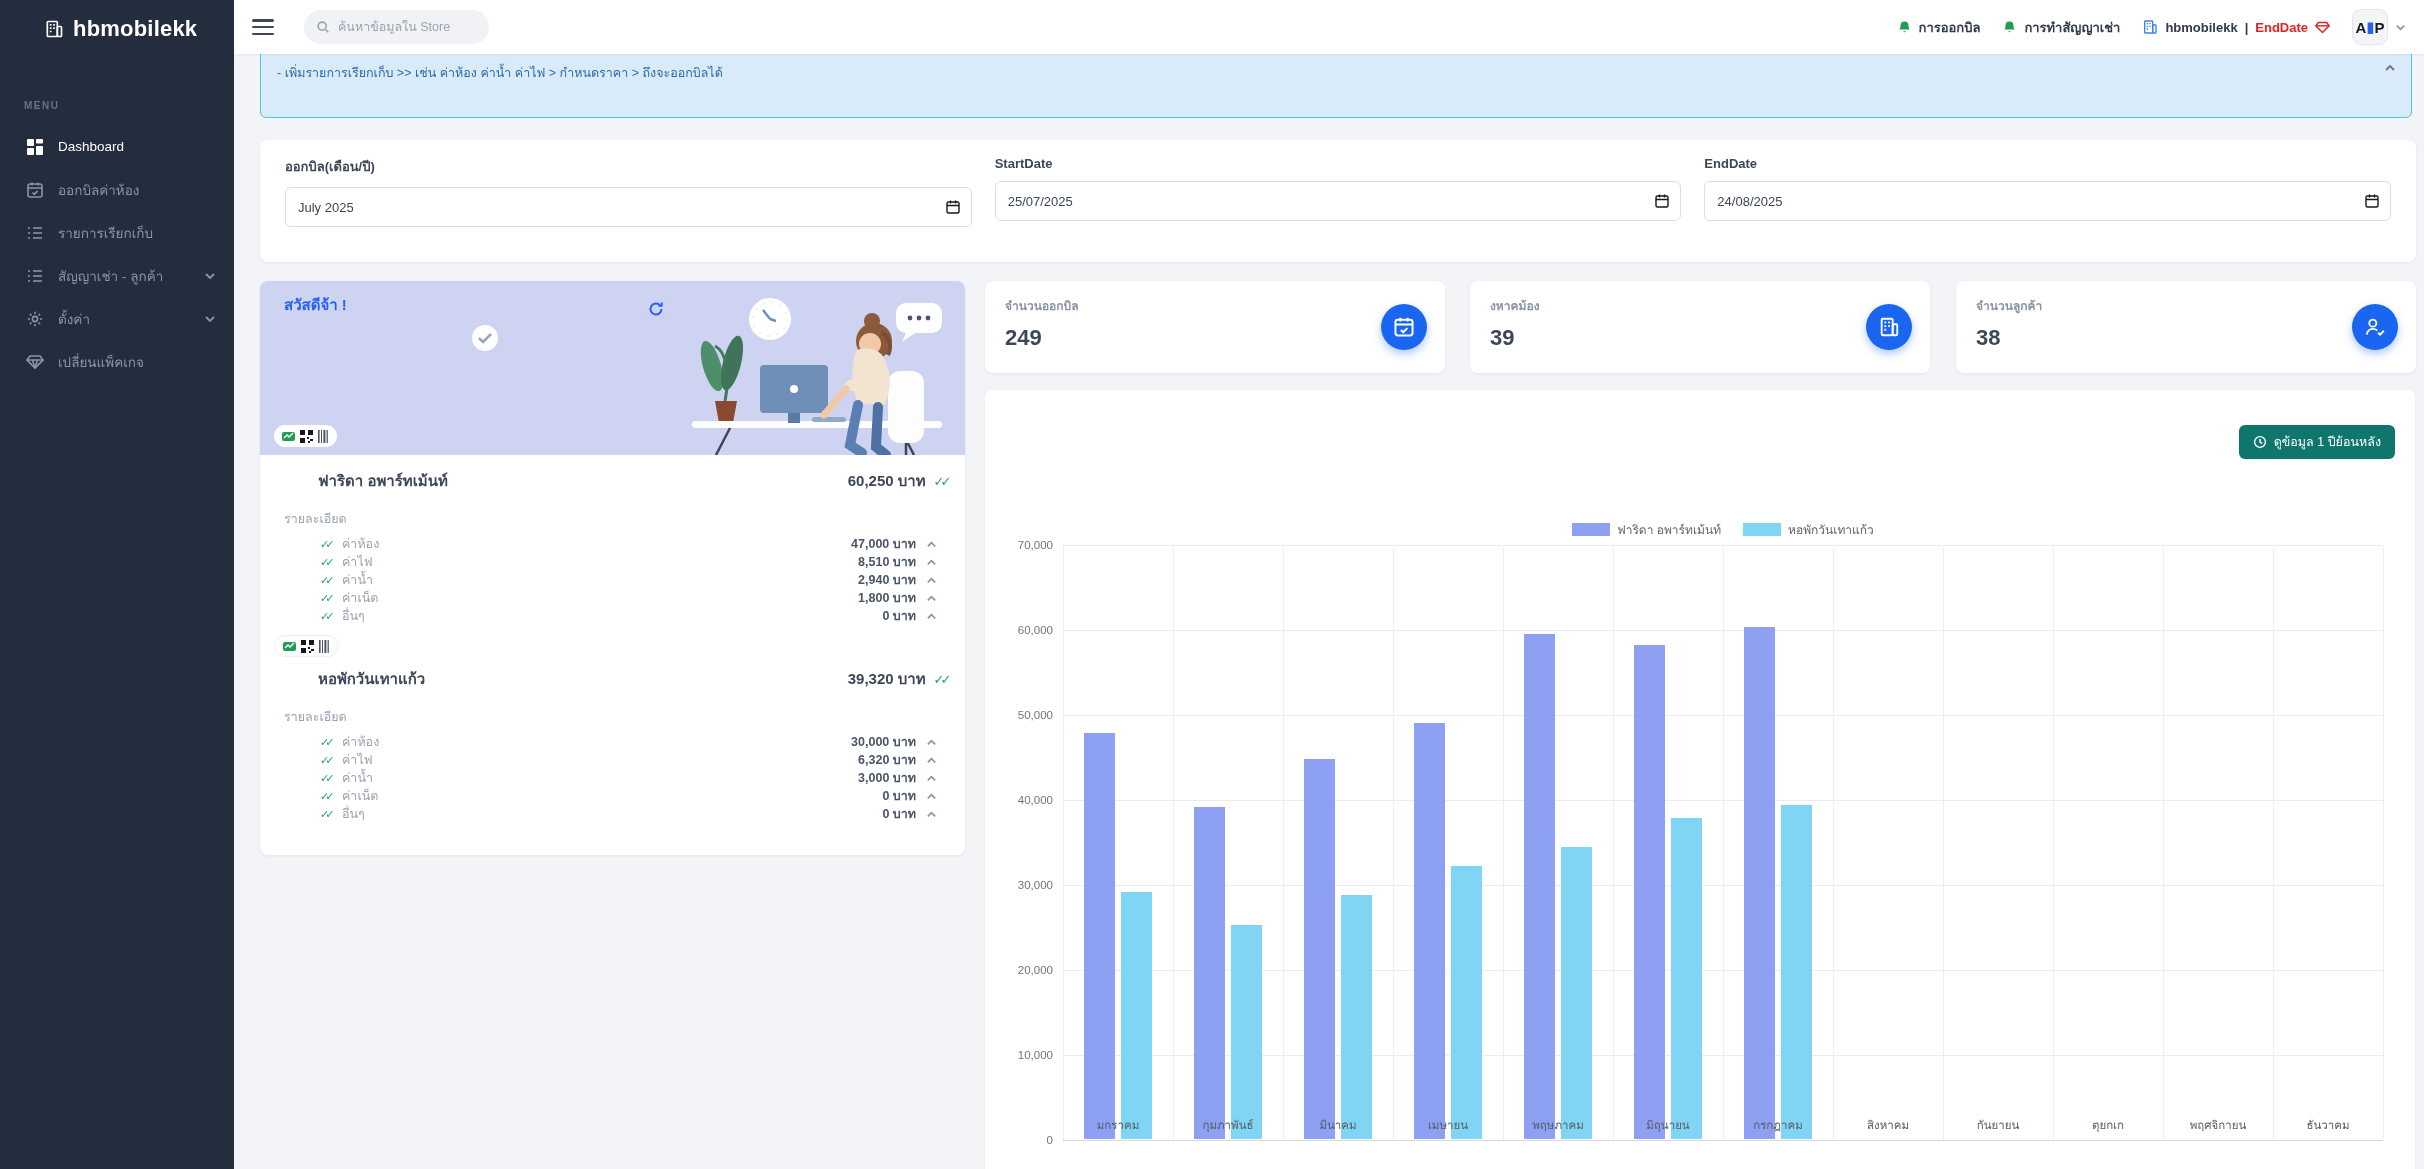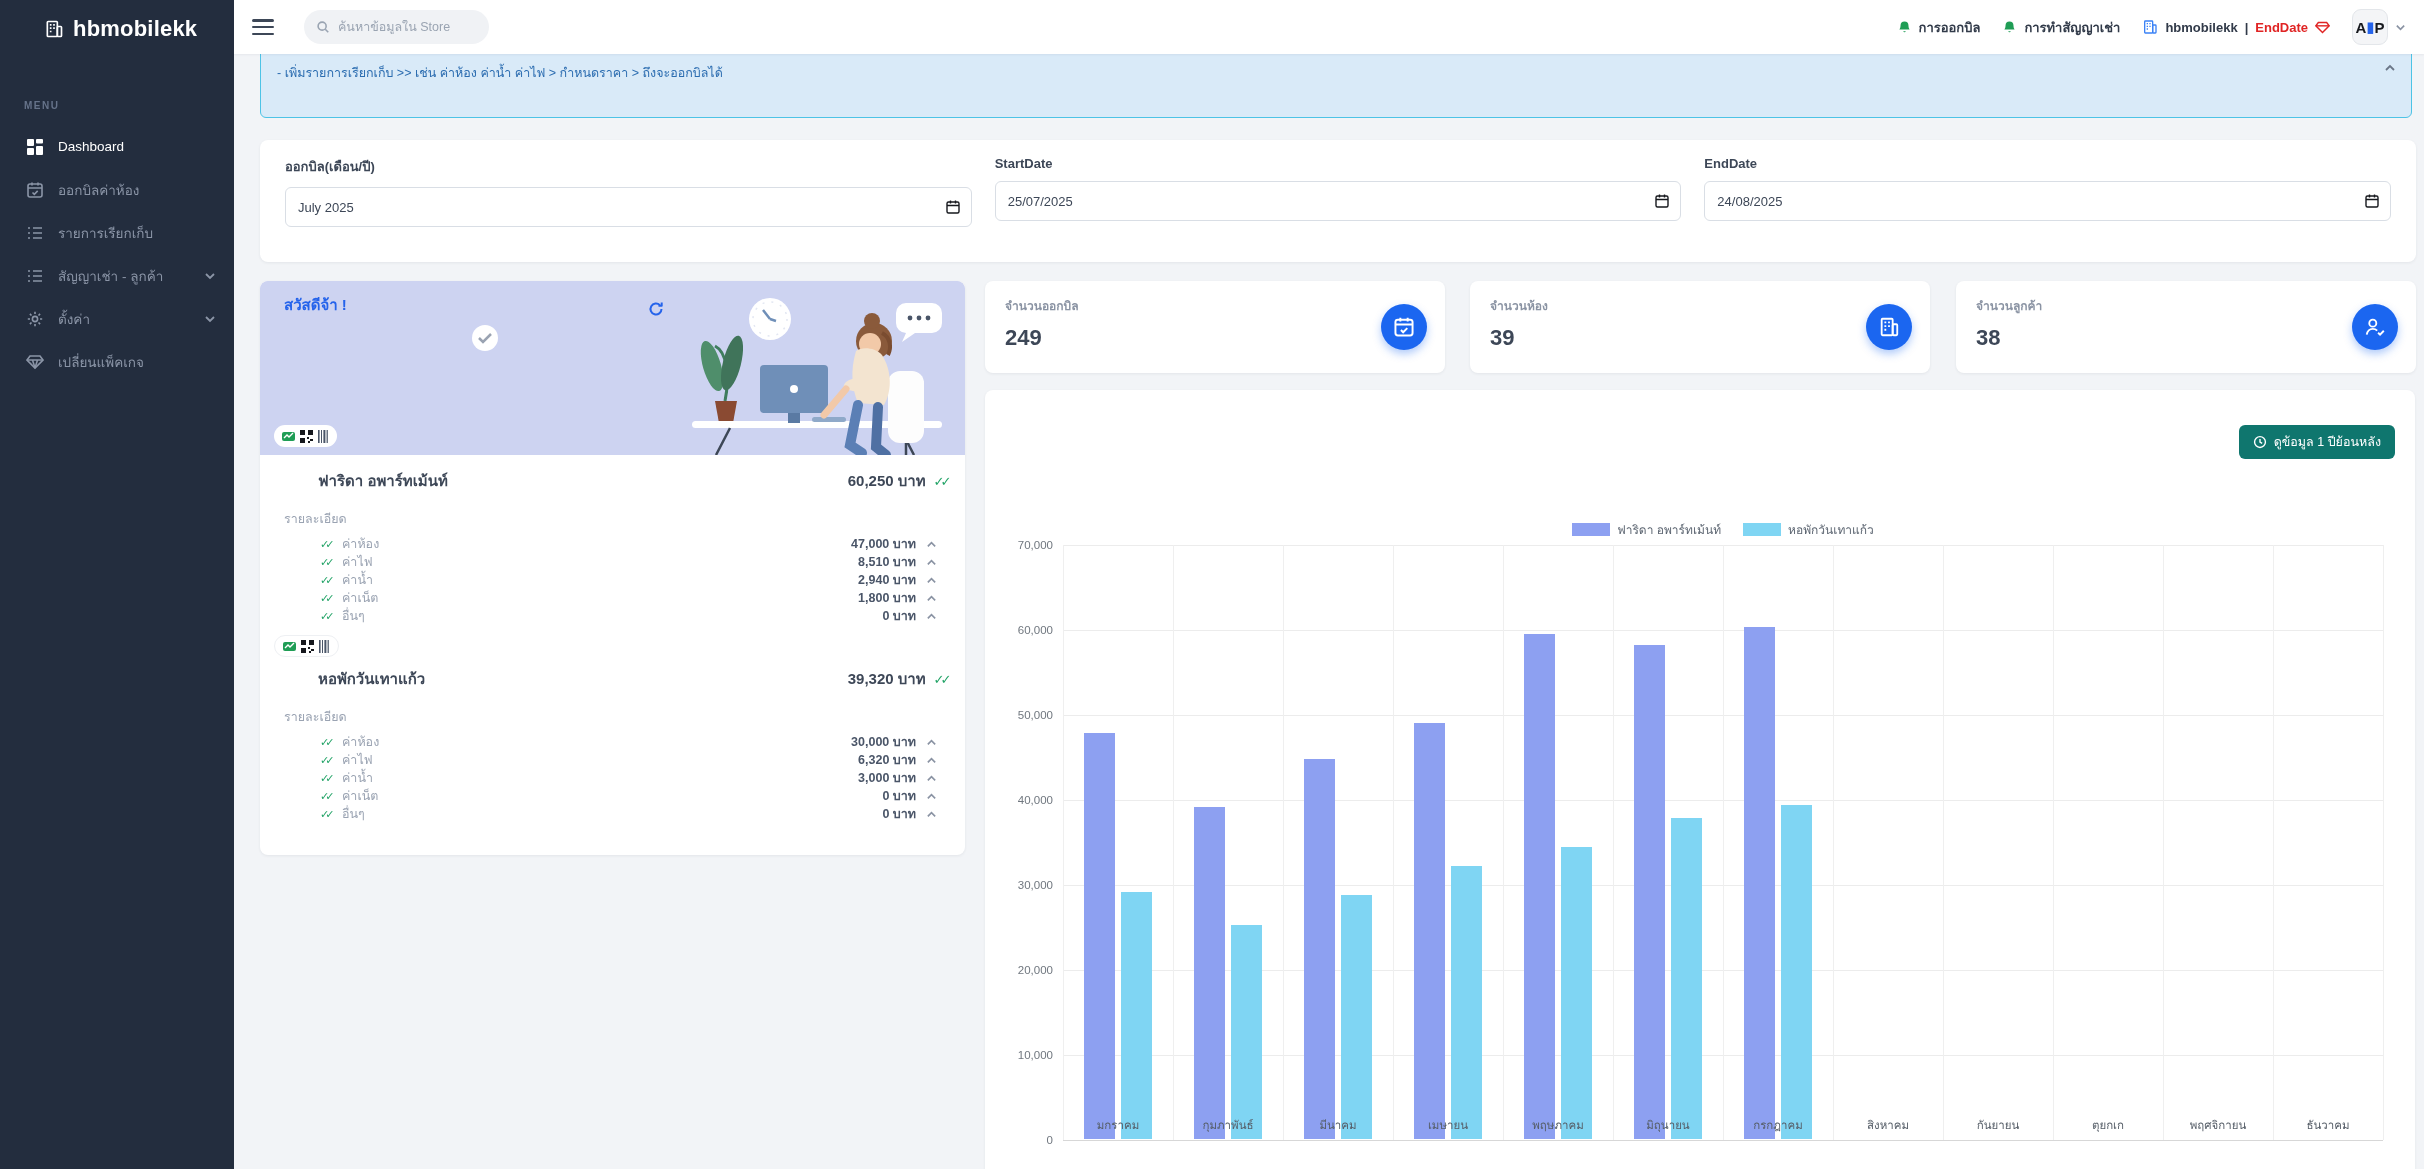--- a/index.html
+++ b/index.html
@@ -522,21 +522,21 @@
   <div class="stat-label">จำนวนออกบิล</div>
   <div class="stat-value">249</div>
   <div class="stat-icon">
     <svg width="22" height="22" viewBox="0 0 18 18" fill="none" stroke="#fff" stroke-width="1.6">
         <rect x="2" y="3" width="14" height="13" rx="2"></rect>
         <path d="M2 7h14M6 1.5v3M12 1.5v3M6.5 11.5l1.8 1.8 3.4-3.4"></path>
       </svg>
   </div>
 </section>
 <section class="card stat-card" style="left:1470px">
-  <div class="stat-label">จำนวนห้อง</div>
+  <div class="stat-label">งหาคม้อง</div>
   <div class="stat-value">39</div>
   <div class="stat-icon">
     <svg width="22" height="22" viewBox="0 0 24 24" fill="none" stroke="#fff" stroke-width="2">
         <rect x="4" y="3" width="12" height="18" rx="1"></rect>
         <rect x="16" y="9" width="5" height="12" rx="1"></rect>
         <path d="M7 7h2M11 7h2M7 11h2M11 11h2M7 15h2"></path>
       </svg>
   </div>
 </section>
 <section class="card stat-card" style="left:1956px">

